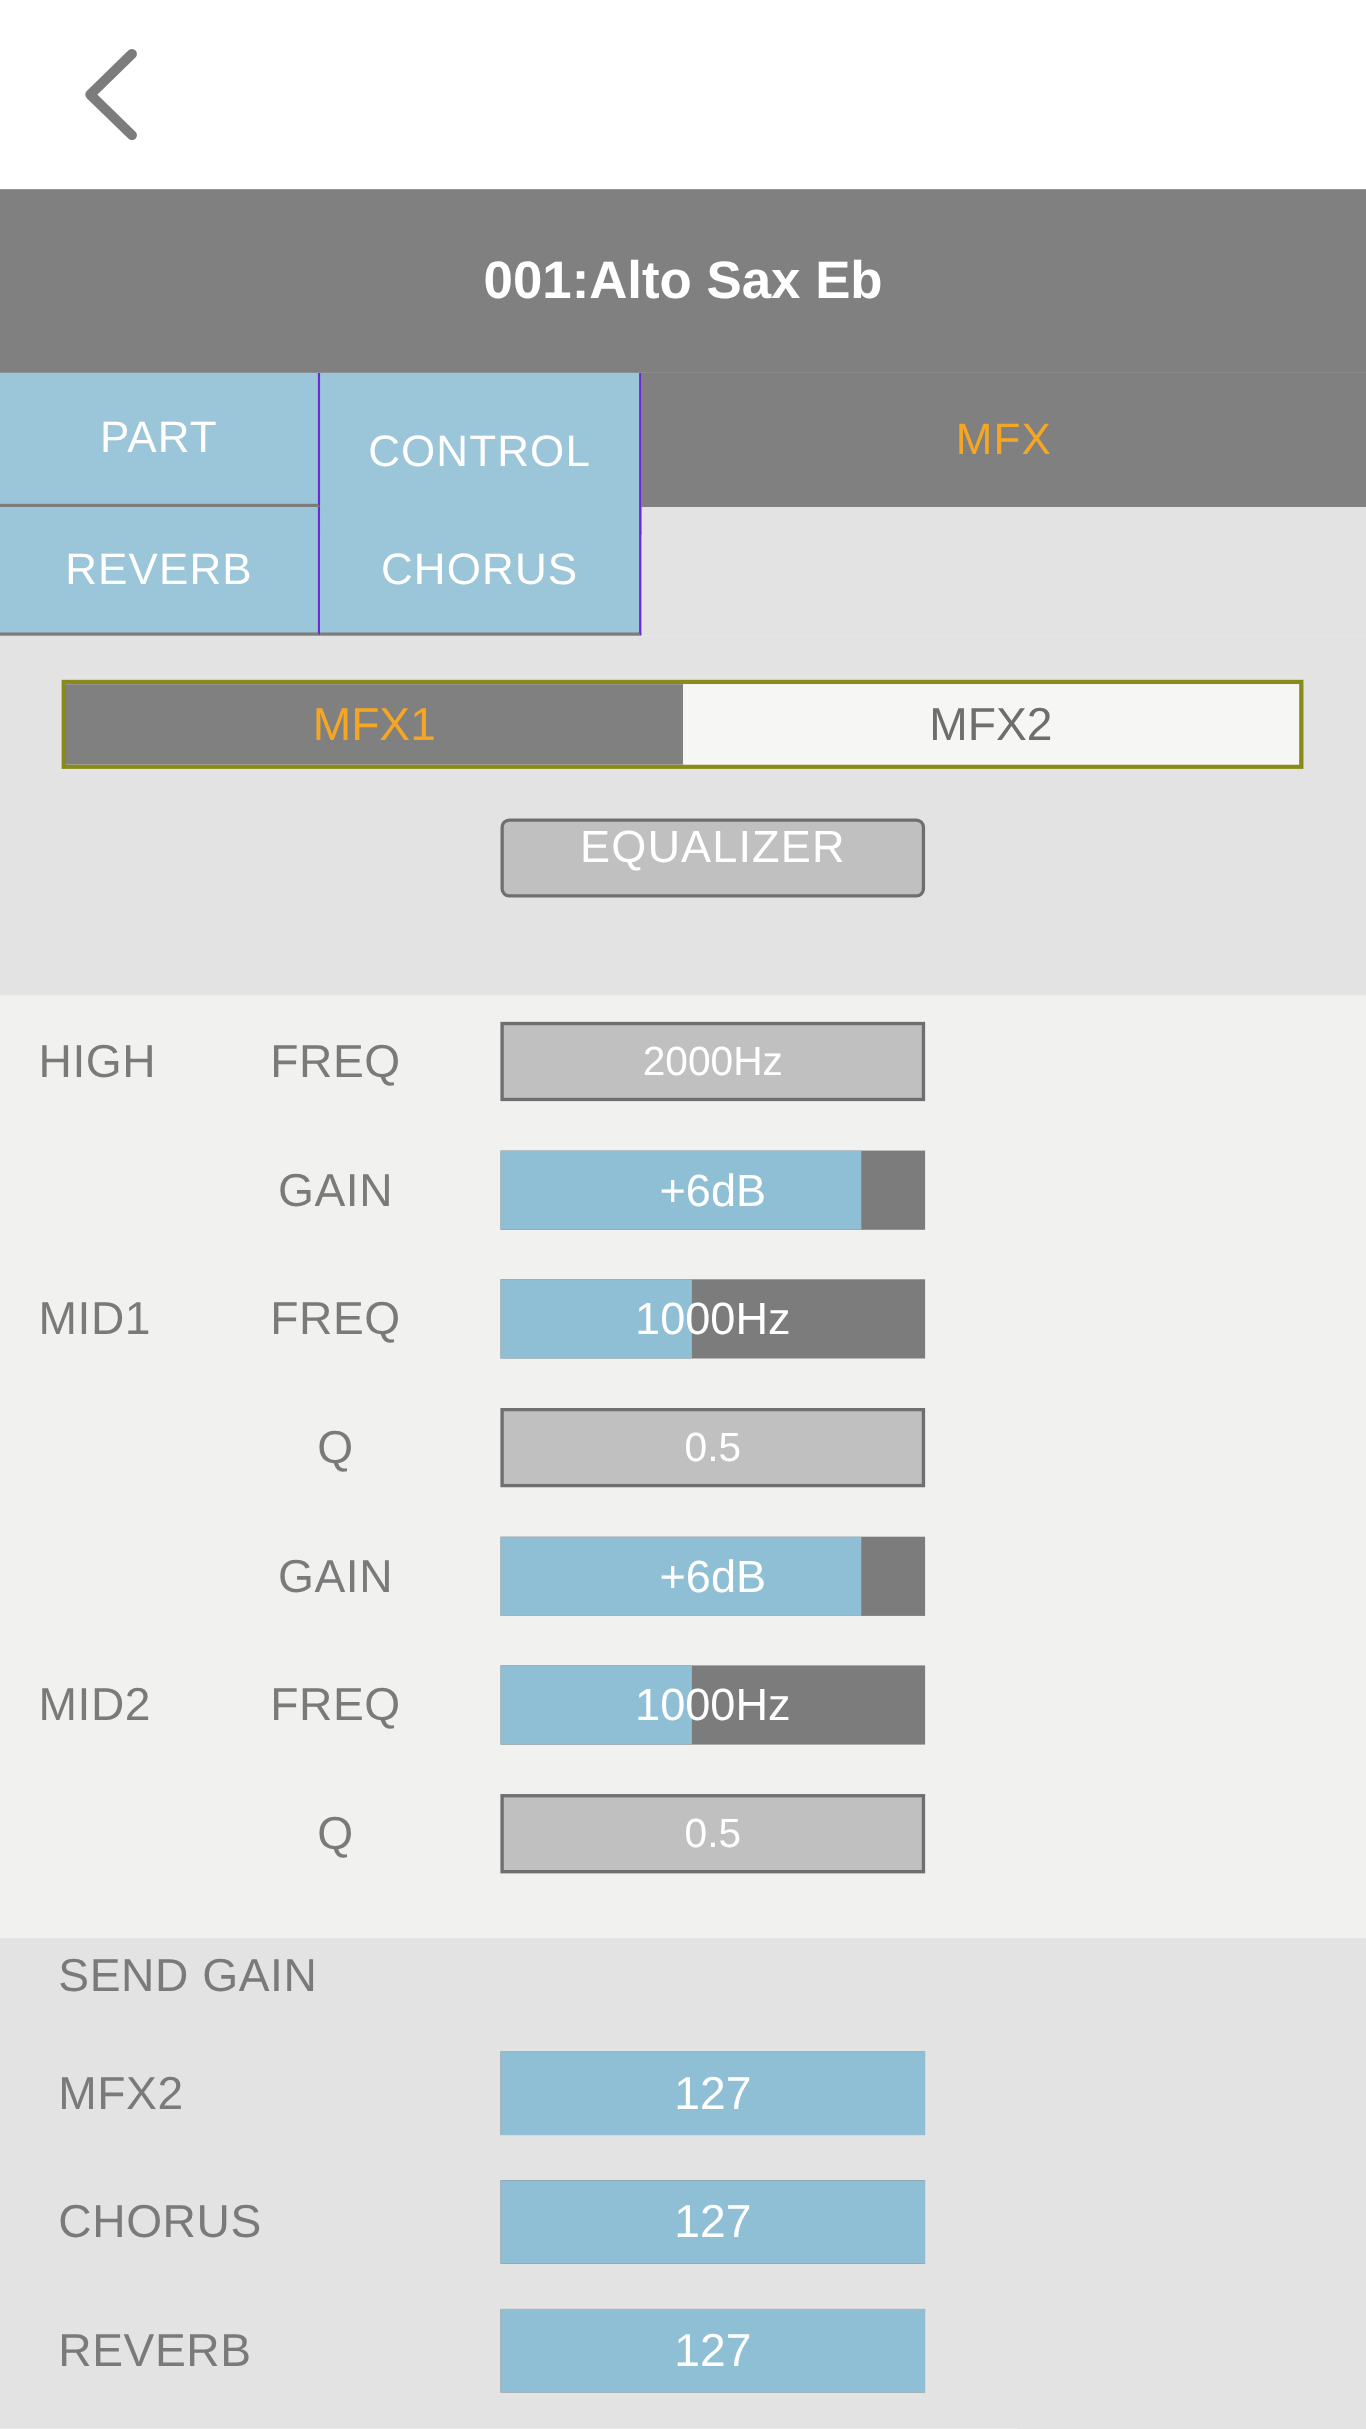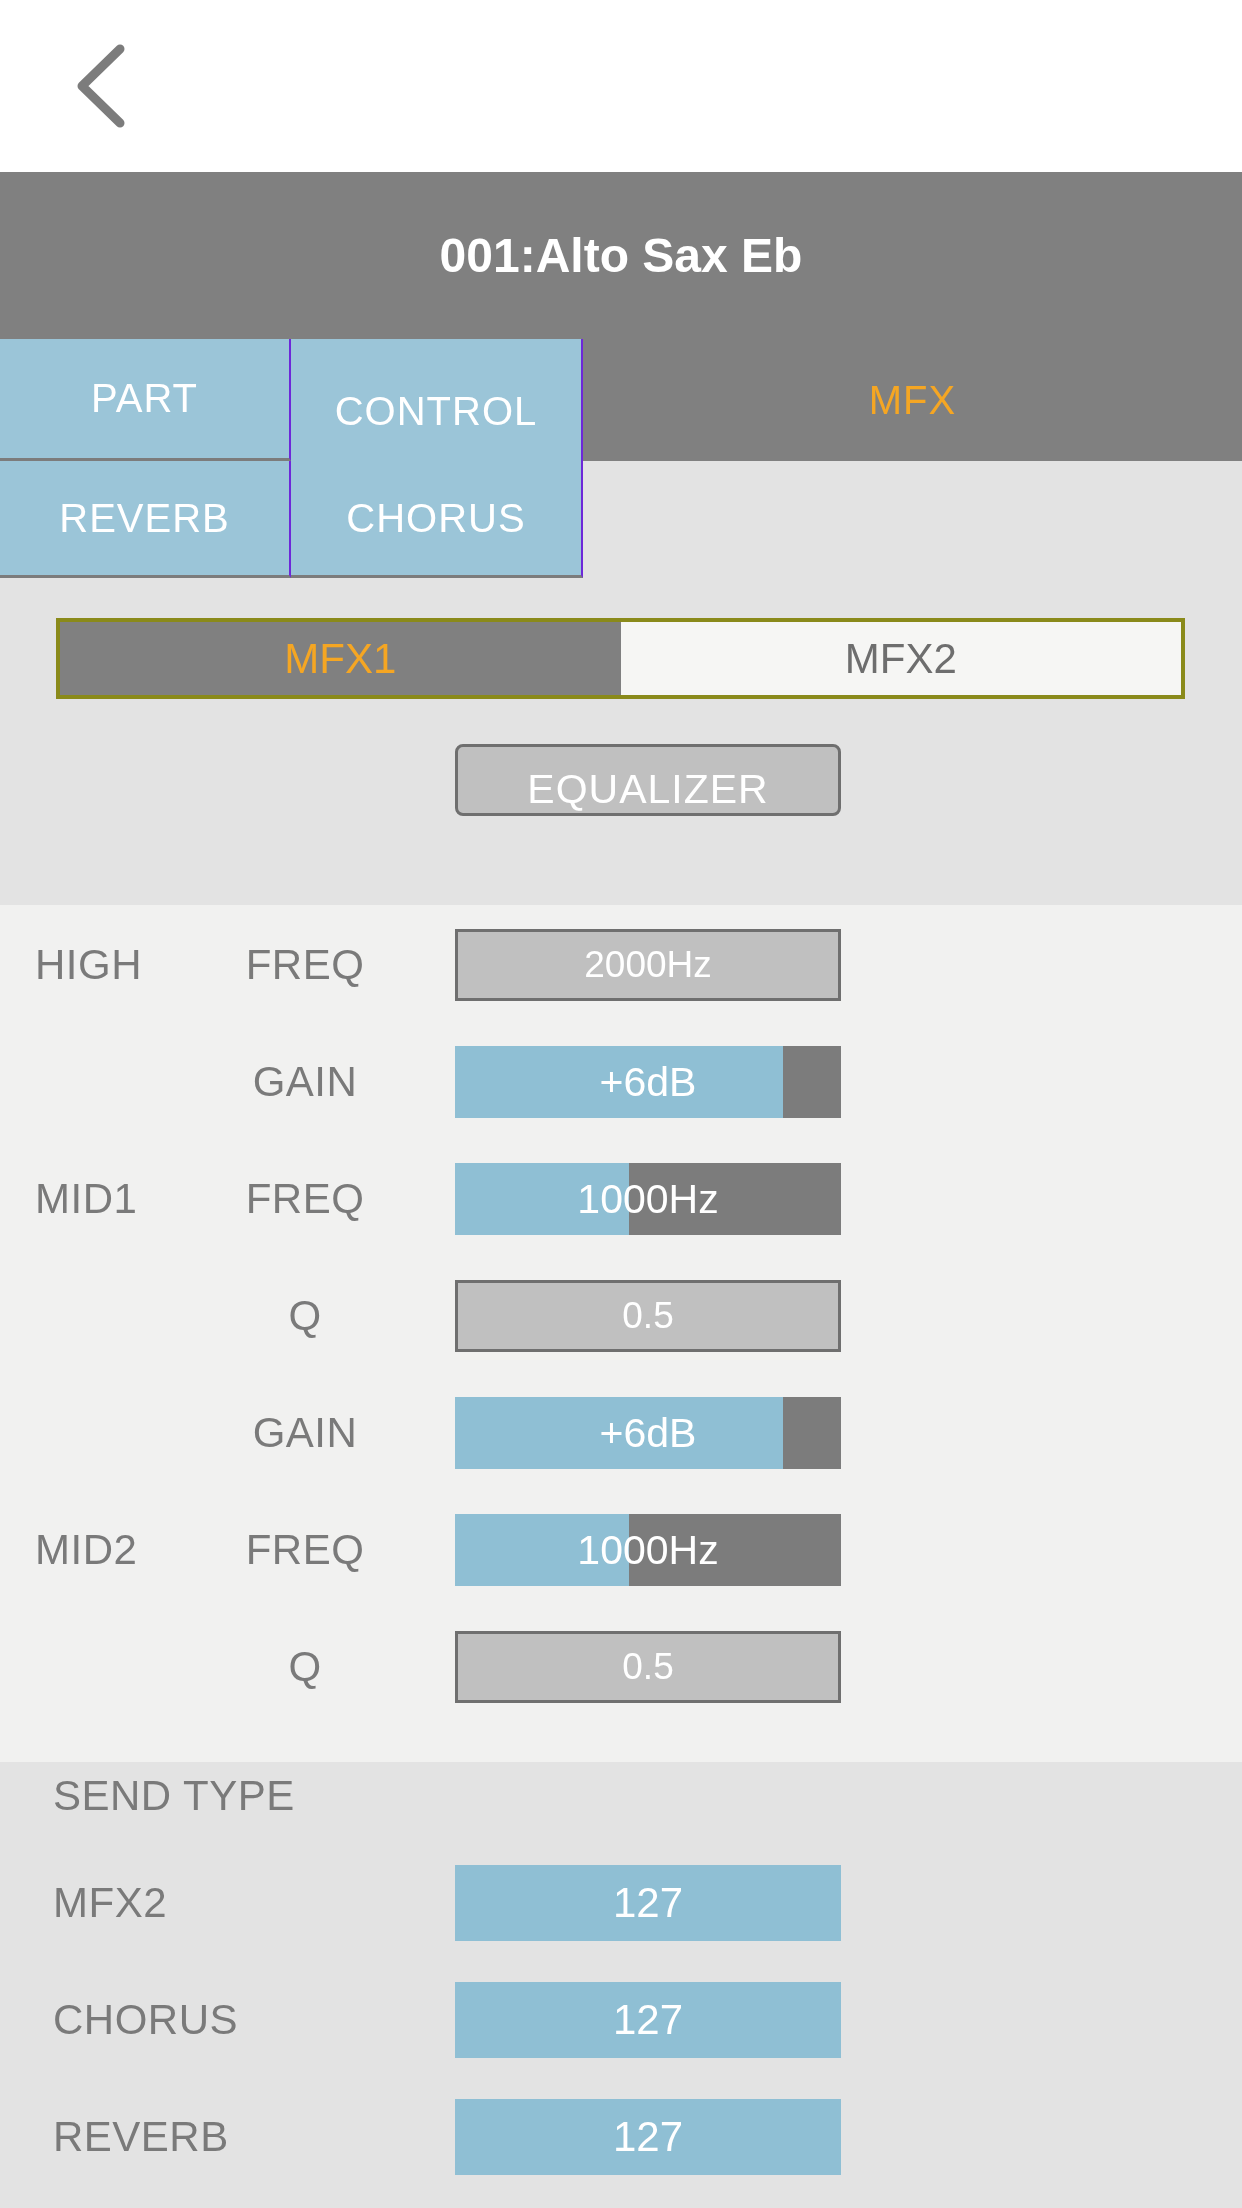--- a/index.html
+++ b/index.html
@@ -157,21 +157,21 @@
   }
   .mfxtype-btn {
     position: absolute;
     left: 455px; top: 9px;
     width: 386px;
     height: 72px;
     background: #C0C0C0;
     border: 3px solid #6F6F6F;
     border-radius: 8px;
     display: flex;
-    align-items: flex-end;
+    align-items: flex-start;
     justify-content: center;
     color: #ffffff;
     font-size: 41px;
     letter-spacing: 1px;
     cursor: pointer;
   }
 
   
   .sec-params {
     position: absolute;
@@ -413,21 +413,21 @@
       <div class="prow" style="top: 720px;">
         <div class="grp"></div>
         <div class="pname">Q</div>
         <div class="ctl box">
           <span>0.5</span>
         </div>
       </div>
     </div>
 
   <div class="sec-send">
-    <div class="send-title">SEND TYPE</div>
+    <div class="send-title">SEND GAIN</div>
 
   <div class="srow" style="top: 100px;">
         <div class="slabel">MFX2</div>
         <div class="sctl">
           <div class="fill" style="width: 100%;"></div>
           <div class="val">127</div>
         </div>
       </div>
       <div class="srow" style="top: 217px;">
         <div class="slabel">CHORUS</div>

